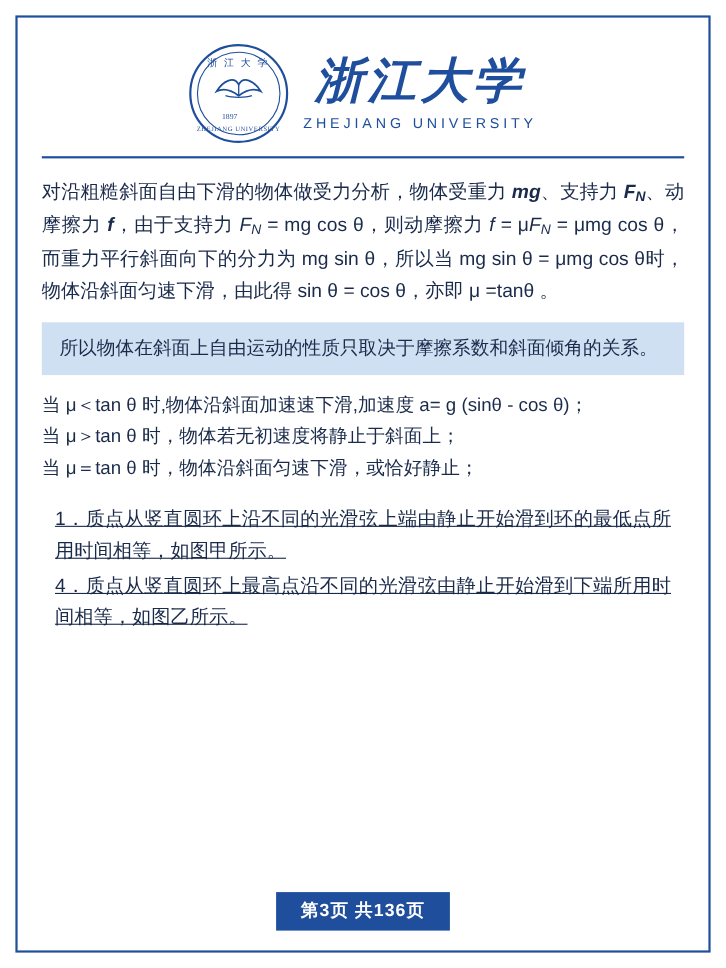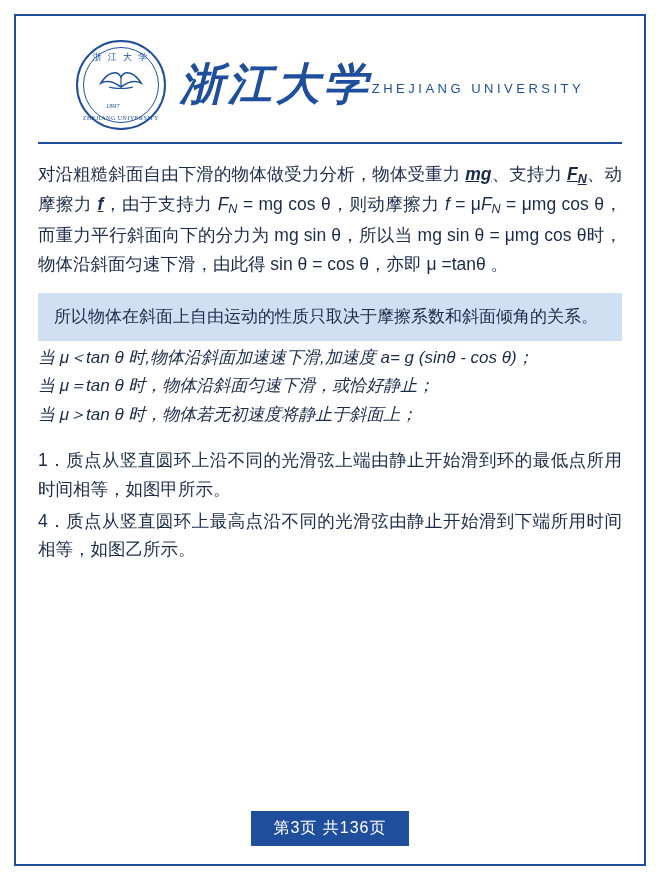--- a/index.html
+++ b/index.html
@@ -93,21 +93,21 @@
     position: absolute;
     bottom: 18px;
     left: 0; right: 16px;
     text-align: center;
     font-size: 7px;
     color: #1f4e9c;
     font-family: "Liberation Serif", serif;
   }
   .wordmark {
     display: flex;
-    flex-direction: row;
+    flex-direction: column;
     align-items: center;
   }
   .wordmark .cn {
     font-family: "Liberation Serif", serif;
     font-size: 44px;
     font-weight: bold;
     font-style: italic;
     color: #1f4e9c;
     letter-spacing: 4px;
     line-height: 1.05;
@@ -121,52 +121,52 @@
 
   
   .para {
     font-size: 17.5px;
     line-height: 1.68;
     color: #1a2a4a;
     margin: 0 0 14px 0;
     text-align: justify;
   }
   .para i { font-style: italic; }
-  .bi { font-weight: bold; font-style: italic; text-decoration: underline; }
+  .bi { font-weight: bold; font-style: italic; }
   .sub { font-size: 0.72em; vertical-align: -0.25em; }
 
   .callout {
     background: #cfe0f2;
     padding: 10px 16px;
     font-size: 17px;
     line-height: 1.6;
     color: #1a2a4a;
-    margin: 4px 0 3px 0;
+    margin: 4px 0 14px 0;
   }
 
   .cond-list {
     margin: 0 0 16px 0;
-    font-style: italic;
   }
   .cond {
     font-size: 17px;
     line-height: 1.7;
     color: #1a2a4a;
     margin: 0;
   }
 
   .section-title {
     font-size: 22px;
     font-weight: bold;
     color: #1f4e9c;
     margin: 14px 0 12px 0;
   }
 
   .numbered {
-    margin: 0;
+    margin: 12px;
+    text-decoration: underline;
   }
   .numbered .item {
     font-size: 17.5px;
     line-height: 1.62;
     color: #1a2a4a;
     margin-bottom: 4px;
     text-align: justify;
   }
 
   
@@ -175,21 +175,21 @@
     left: 0;
     right: 0;
     bottom: 34px;
     display: flex;
     justify-content: center;
   }
   .page-badge {
     background: #1f4e9c;
     color: #ffffff;
     font-size: 16px;
-    font-weight: normal;
+    font-weight: bold;
     padding: 7px 22px;
     letter-spacing: 1px;
   }
 </style>
 </head>
 <body>
 
 <div class="page">
   <div class="frame"></div>
 
@@ -211,22 +211,22 @@
         <div class="en">ZHEJIANG UNIVERSITY</div>
       </div>
     </div>
 
     <p class="para" id="para1"><span>对沿粗糙斜面自由下滑的物体做受力分析，物体受重力 </span><span class="bi">mg</span><span>、支持力 </span><span class="bi">F</span><span class="bi sub">N</span><span>、动摩擦力 </span><span class="bi">f</span><span>，由于支持力 </span><i>F</i><i class="sub">N</i><span> = mg cos θ，则动摩擦力 </span><i>f</i><span> = μ</span><i>F</i><i class="sub">N</i><span> = μmg cos θ，而重力平行斜面向下的分力为 mg sin θ，所以当 mg sin θ = μmg cos θ时，物体沿斜面匀速下滑，由此得 sin θ = cos θ，亦即 μ =tanθ 。</span></p>
 
     <div class="callout">所以物体在斜面上自由运动的性质只取决于摩擦系数和斜面倾角的关系。</div>
 
     <div class="cond-list">
       <p class="cond">当 μ＜tan θ 时,物体沿斜面加速速下滑,加速度 a= g (sinθ - cos θ)；</p>
+      <p class="cond">当 μ＞tan θ 时，物体若无初速度将静止于斜面上；</p>
       <p class="cond">当 μ＝tan θ 时，物体沿斜面匀速下滑，或恰好静止；</p>
-      <p class="cond">当 μ＞tan θ 时，物体若无初速度将静止于斜面上；</p>
     </div>
 
 
     <div class="numbered">
       <div class="item">1．质点从竖直圆环上沿不同的光滑弦上端由静止开始滑到环的最低点所用时间相等，如图甲所示。</div>
       <div class="item">4．质点从竖直圆环上最高点沿不同的光滑弦由静止开始滑到下端所用时间相等，如图乙所示。</div>
     </div>
 
   </div>
 

